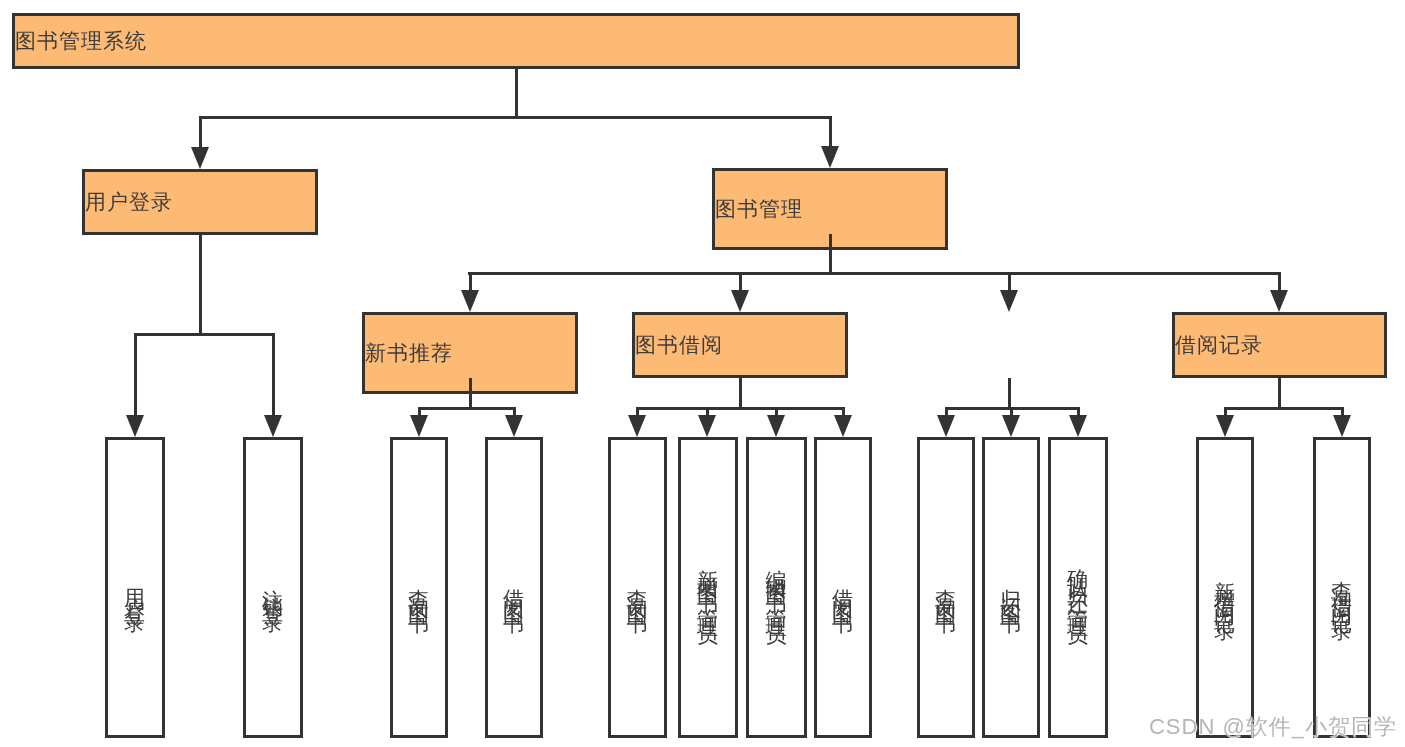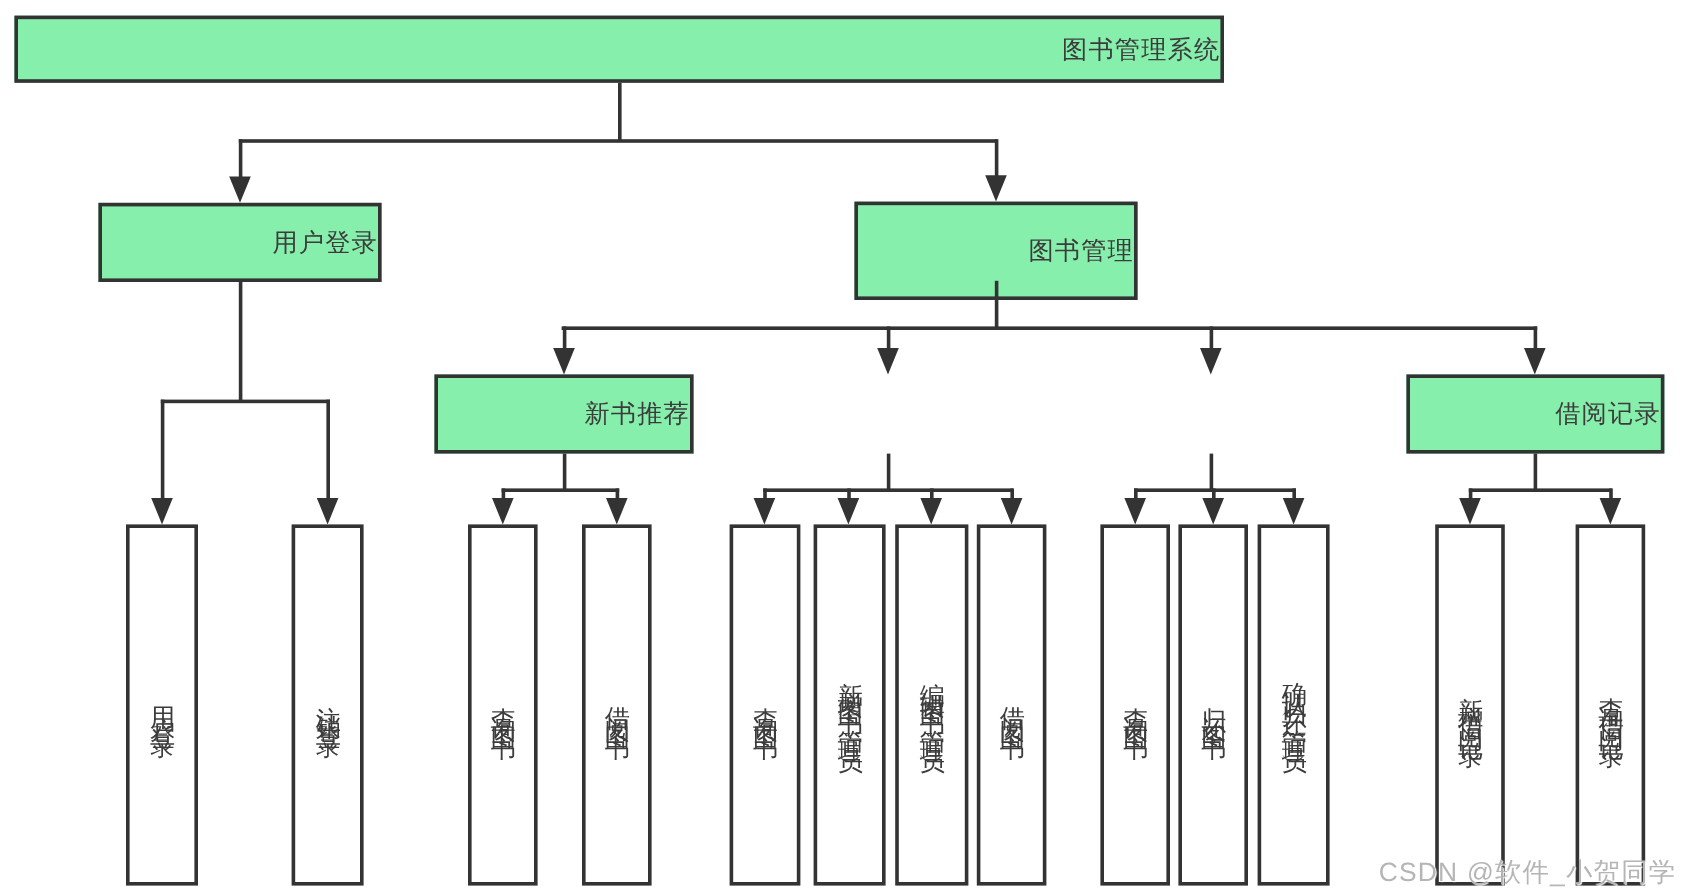--- a/index.html
+++ b/index.html
@@ -1,22 +1,22 @@
 <!DOCTYPE html>
 <html><head>
 <meta charset="utf-8">
 <style>
   html,body { margin:0; padding:0; background:#fff; }
   .canvas {
     position:relative; width:1405px; height:747px; background:#ffffff;
     font-family:"Liberation Sans", sans-serif; overflow:hidden;
   }
   .hbox {
-    position:absolute; box-sizing:border-box; background:#86efac;
-    border:3px solid #333333; display:flex; align-items:center; justify-content:flex-end;
+    position:absolute; box-sizing:border-box; background:#fdba74;
+    border:3px solid #333333; display:flex; align-items:center; justify-content:flex-start;
   }
   .hbox span { font-size:21px; color:#3c3c3c; letter-spacing:1px; }
   .vbox {
     position:absolute; box-sizing:border-box; background:#fff;
     border:3px solid #333333; top:437px; height:301px;
     display:flex; align-items:center; justify-content:center;
   }
   .vbox span {
     writing-mode:vertical-rl; text-orientation:mixed;
     font-size:21px; color:#3c3c3c; letter-spacing:8px; line-height:1.1;
@@ -68,22 +68,25 @@
   <div class="lh" style="left:468px;top:272px;width:813px"></div>
   <div class="lv" style="left:469px;top:272px;height:20px"></div>
   <div class="ah" style="left:461px;top:290px"></div>
   <div class="lv" style="left:739px;top:272px;height:20px"></div>
   <div class="ah" style="left:731px;top:290px"></div>
   <div class="lv" style="left:1008px;top:272px;height:20px"></div>
   <div class="ah" style="left:1000px;top:290px"></div>
   <div class="lv" style="left:1278px;top:272px;height:20px"></div>
   <div class="ah" style="left:1270px;top:290px"></div>
 
-  <div class="hbox" style="left:362px;top:312px;width:216px;height:66px">
+  <div class="hbox" style="left:362px;top:312px;width:216px;height:82px">
     <span>新书推荐</span>
+  </div>
+  <div class="hbox" style="left:632px;top:312px;width:216px;height:66px">
+    <span>图书借阅</span>
   </div>
   <div class="hbox" style="left:1172px;top:312px;width:215px;height:66px">
     <span>借阅记录</span>
   </div>
 
   <div class="lv" style="left:469px;top:378px;height:31px"></div>
   <div class="lh" style="left:418px;top:407px;width:98px"></div>
   <div class="lv" style="left:418px;top:407px;height:12px"></div>
   <div class="ah" style="left:410px;top:415px"></div>
   <div class="lv" style="left:513px;top:407px;height:12px"></div>

